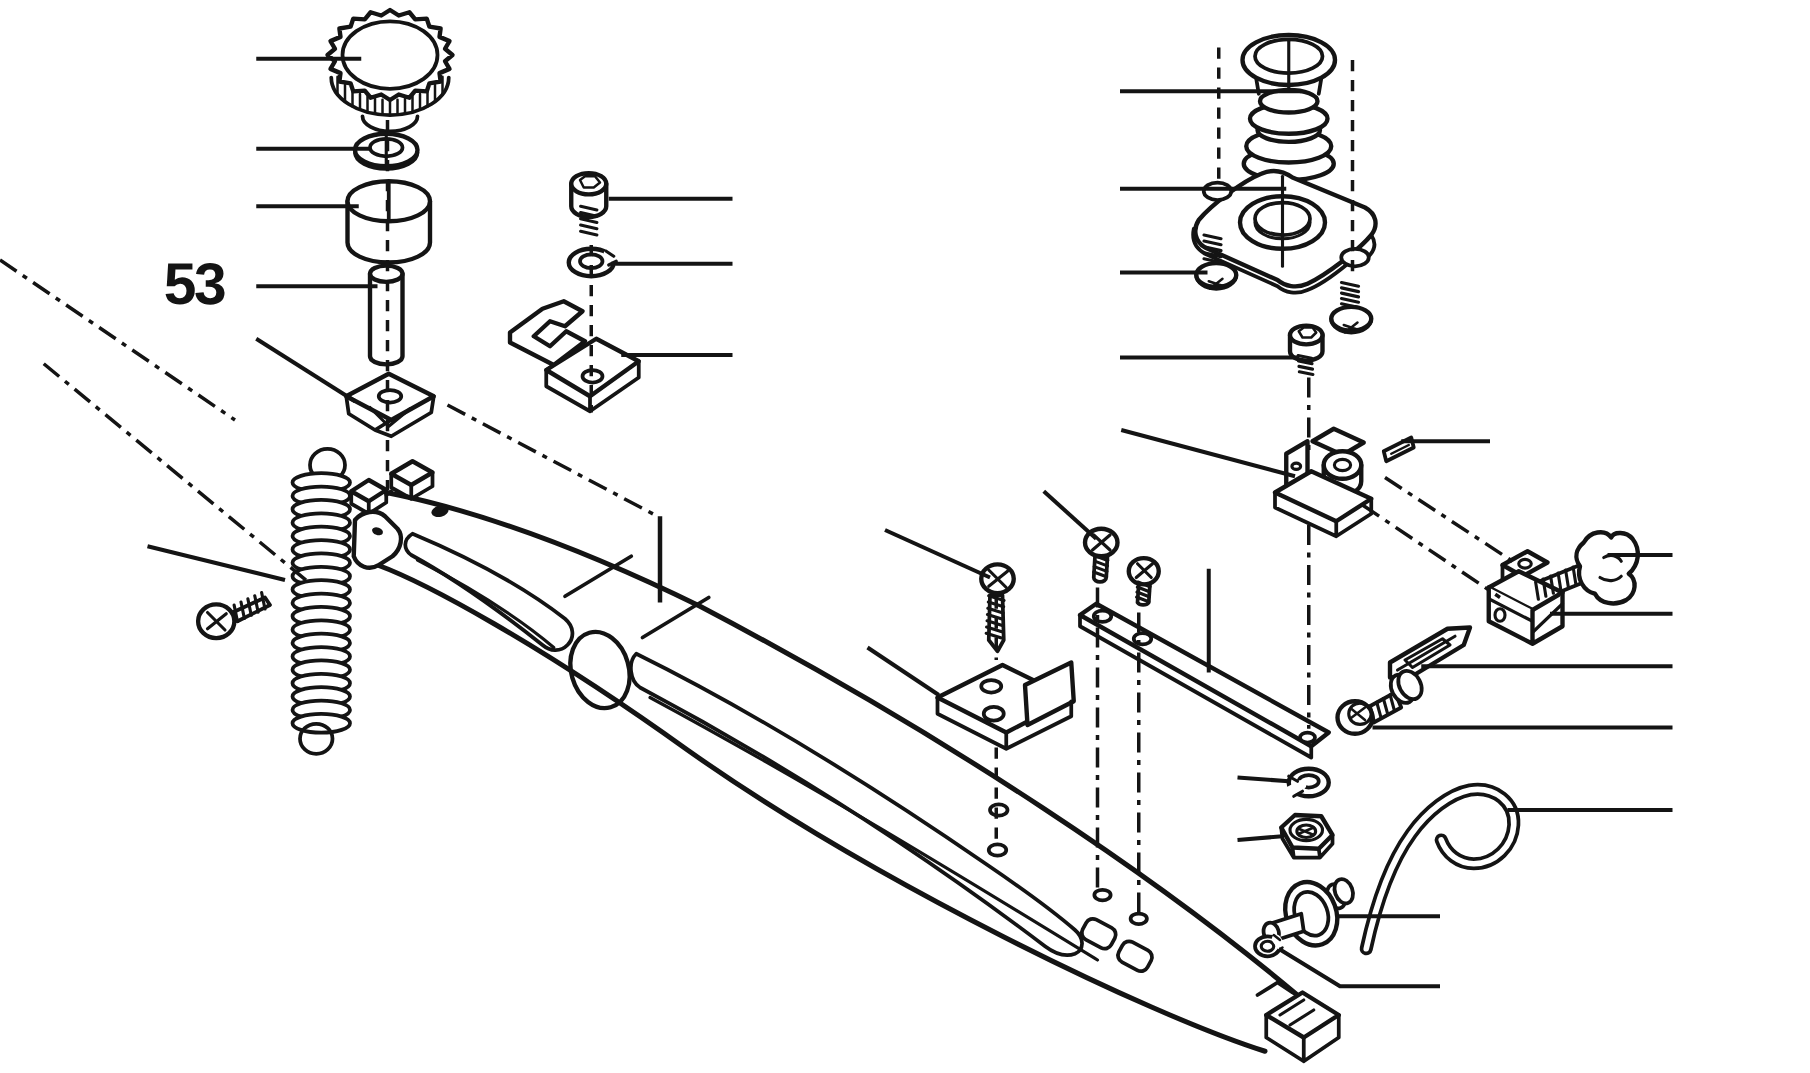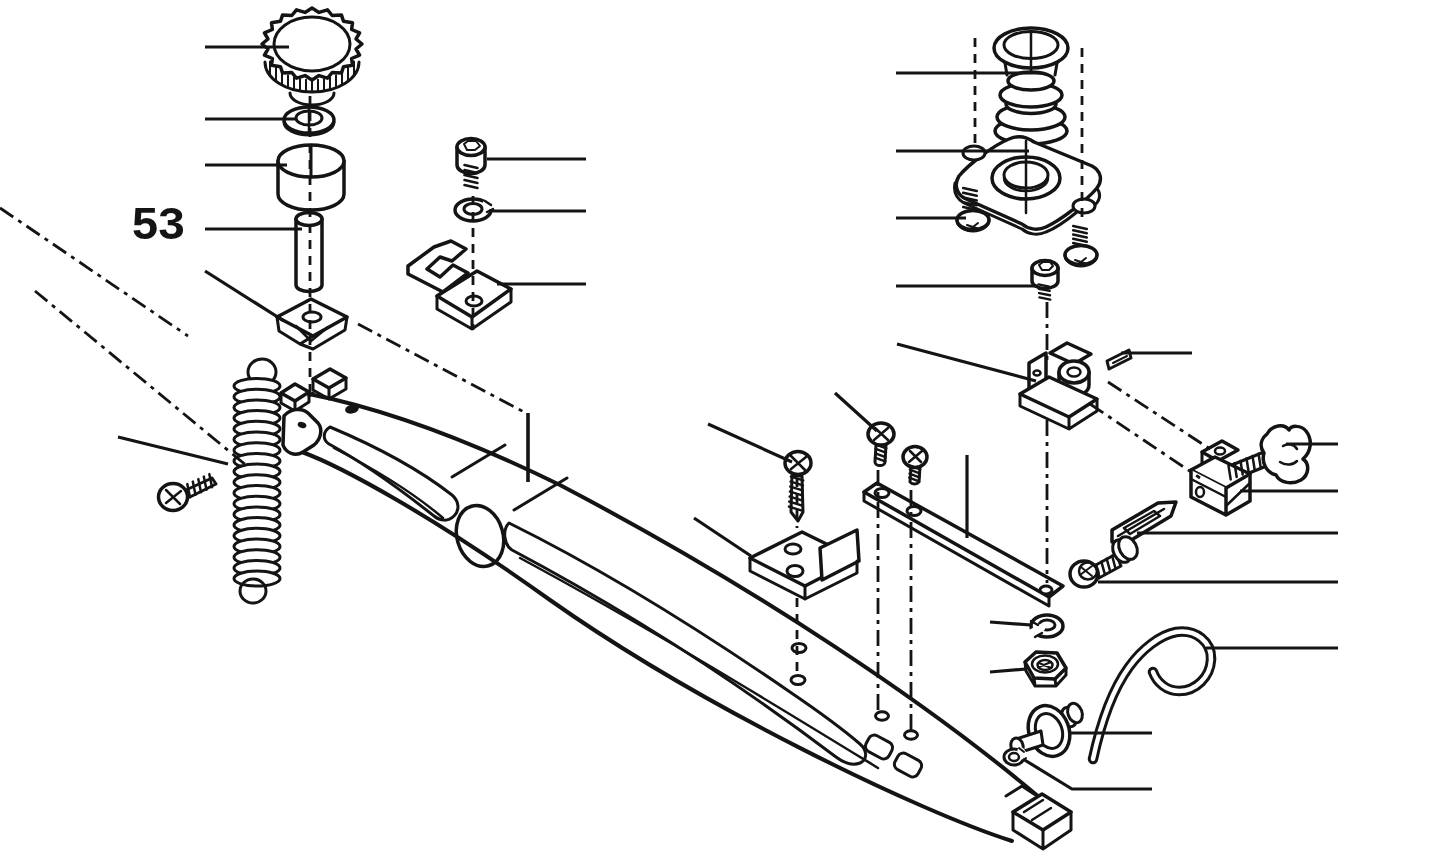--- a/index.html
+++ b/index.html
@@ -1,17 +1,17 @@
 <!DOCTYPE html>
 <html><head>
 <meta charset="utf-8">
 <style>
   html,body{margin:0;padding:0;background:#fff;}
   .stage{position:relative;width:1448px;height:858px;background:#ffffff;overflow:hidden;
-         font-family:Liberation Mono, monospace;}
+         font-family:Liberation Sans, sans-serif;}
   .part-label{position:absolute;left:131px;top:203px;font-weight:bold;font-size:47px;
               color:#141414;letter-spacing:-2px;line-height:1;}
   svg{position:absolute;left:0;top:0;}
   svg *{stroke:#141414;fill:none;stroke-linecap:round;stroke-linejoin:round;}
   .s4{stroke-width:4}
   .s35{stroke-width:3.5}
   .s3{stroke-width:3}
   .s25{stroke-width:2.5}
   .s2{stroke-width:2}
   .w{fill:#ffffff}

